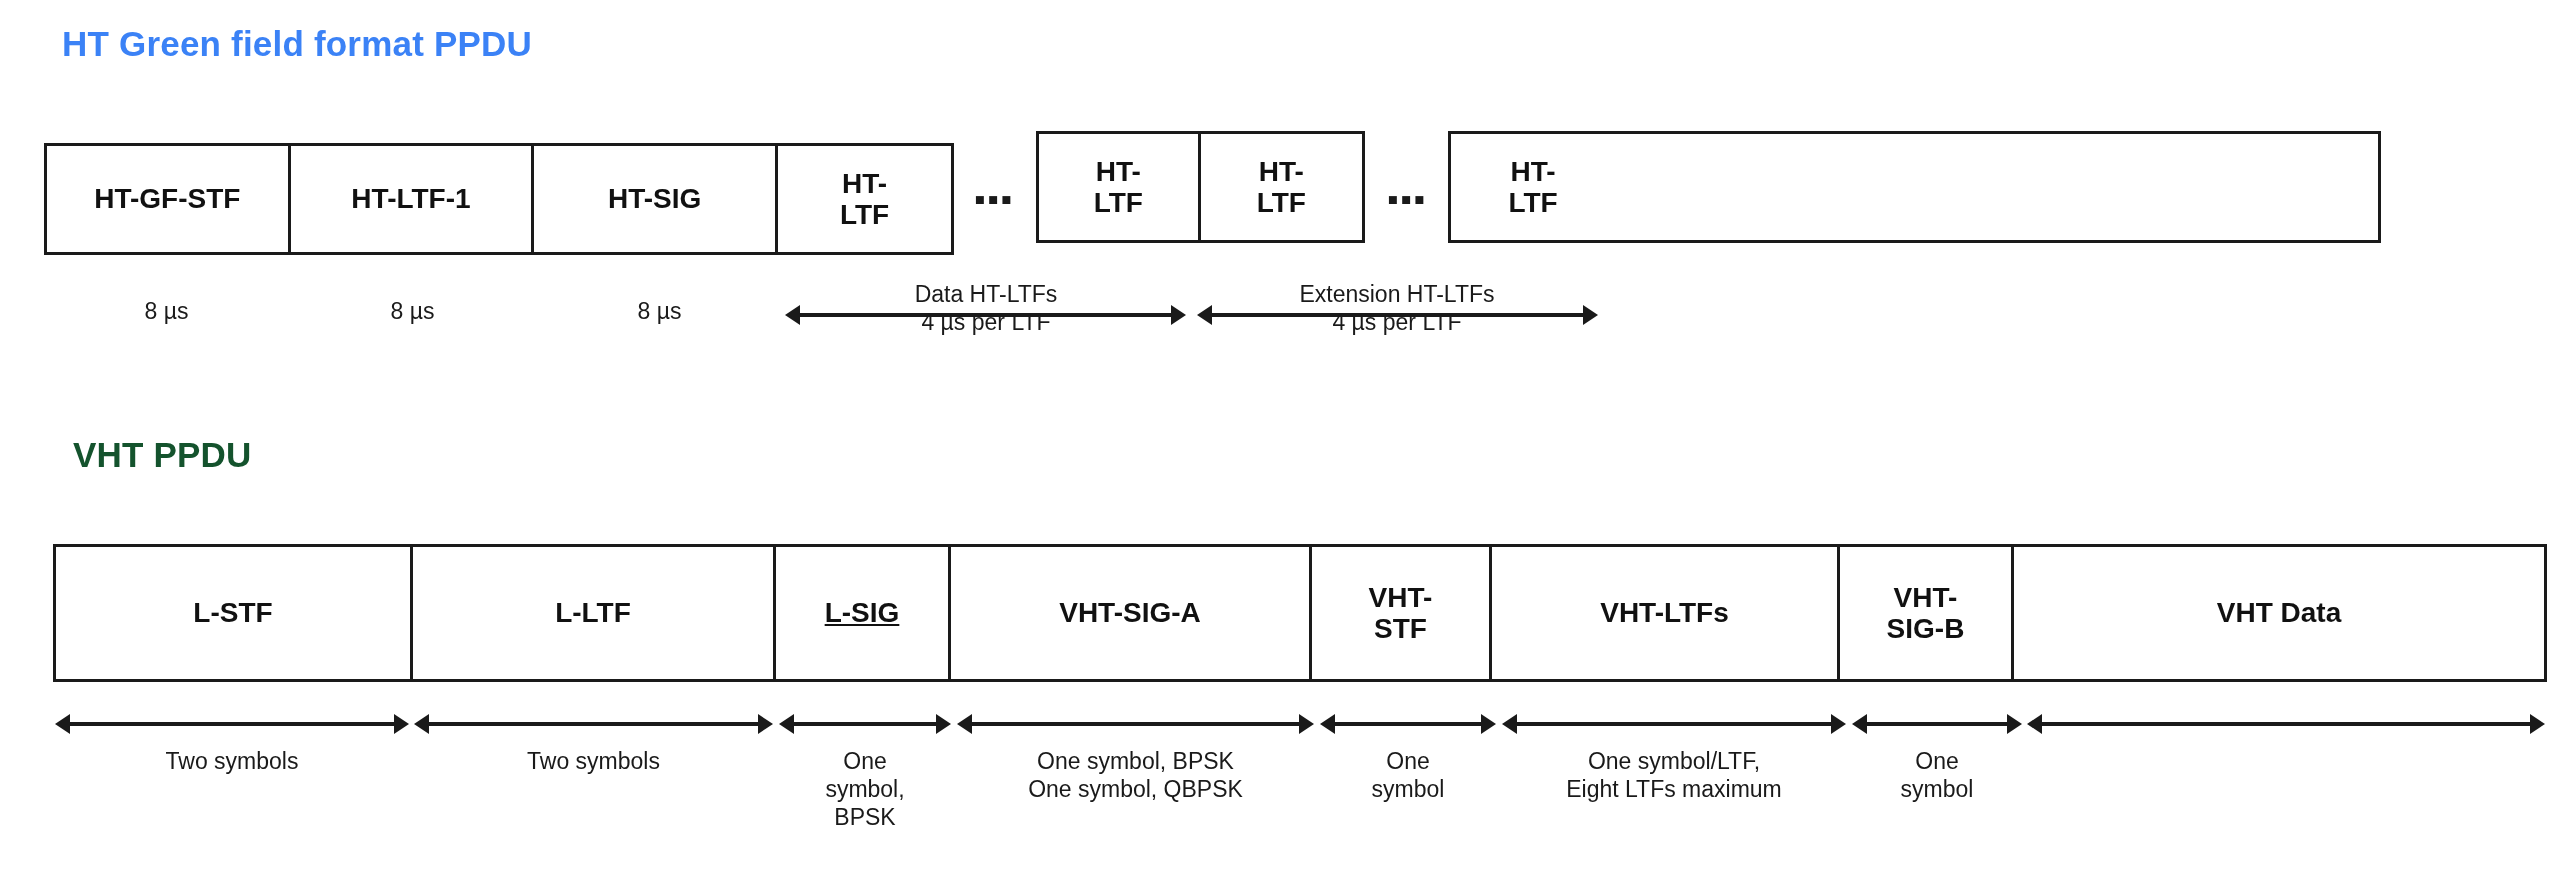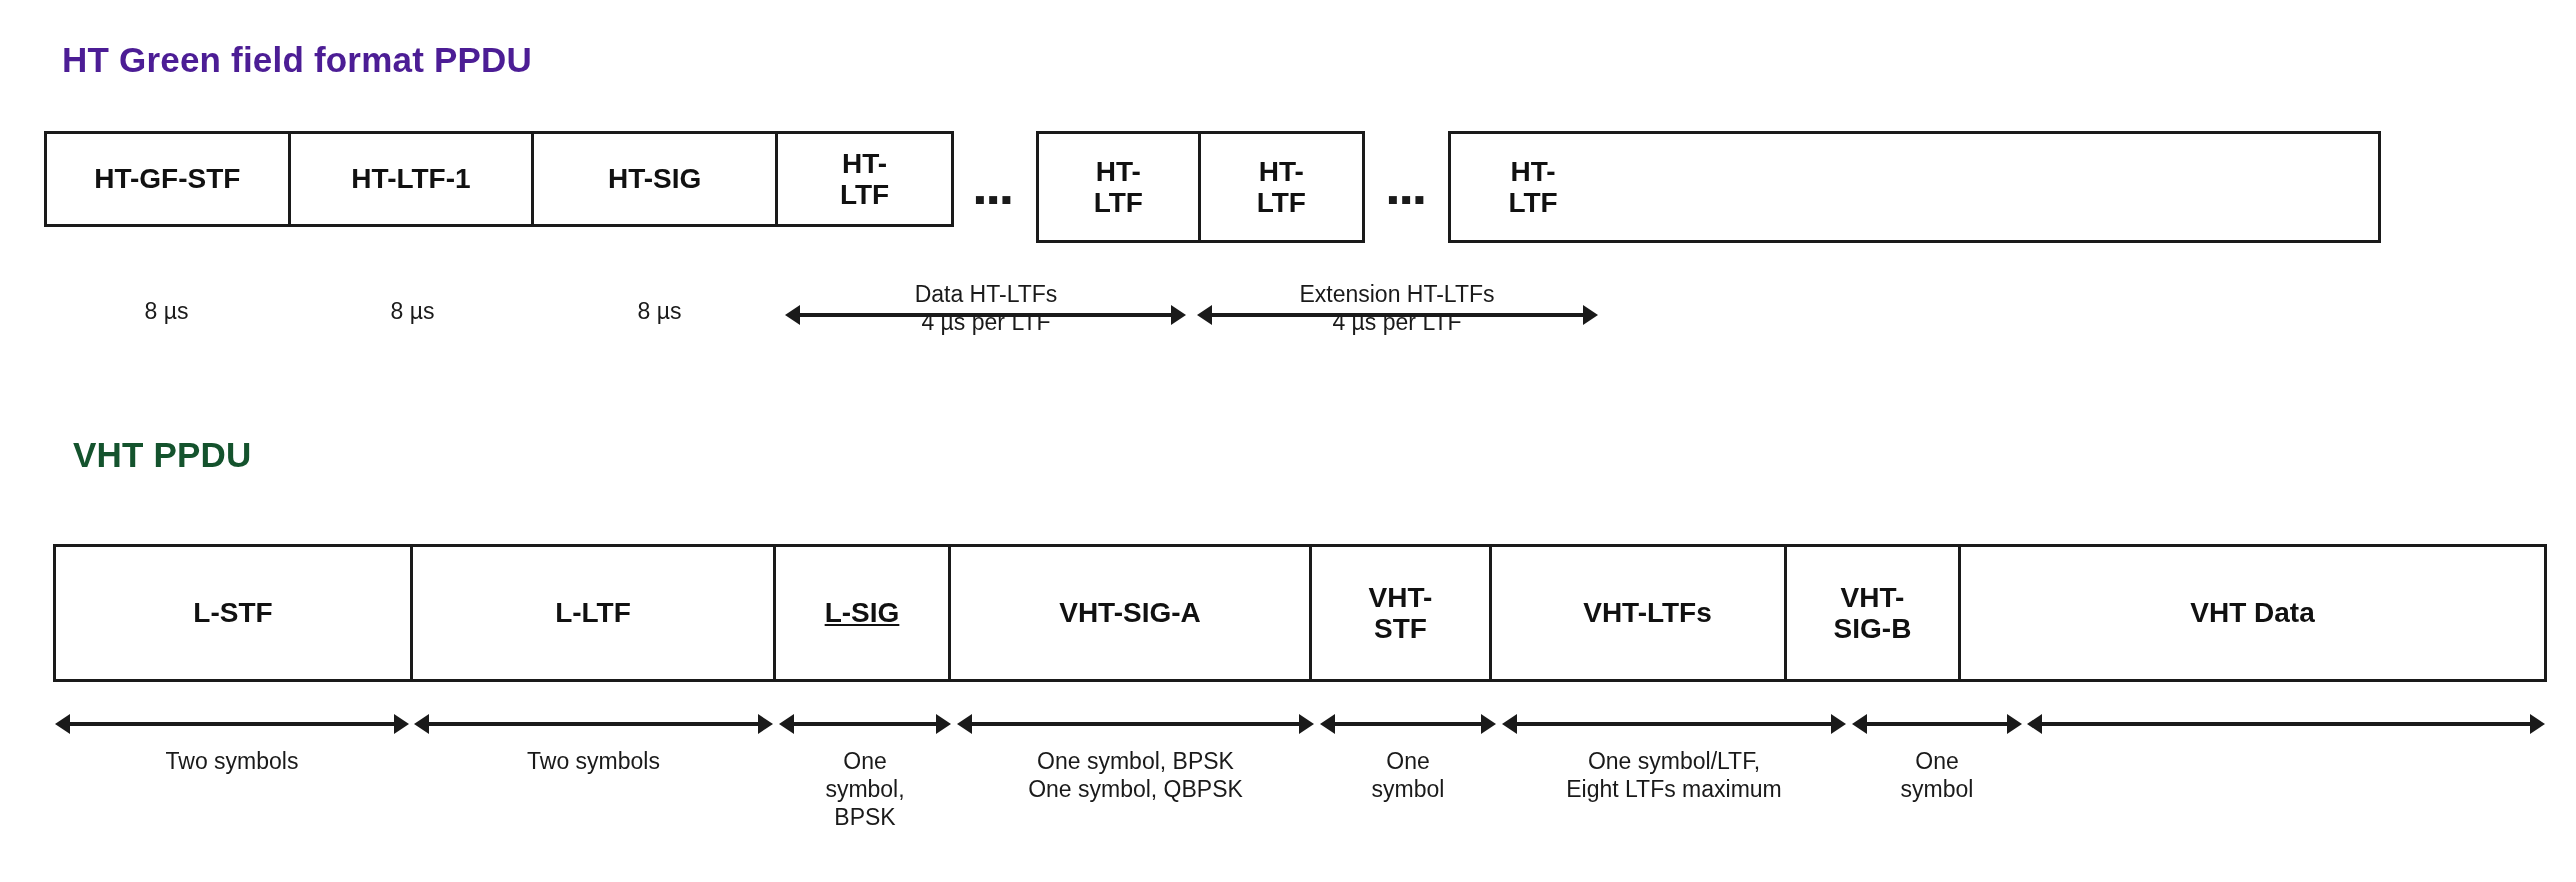--- a/index.html
+++ b/index.html
@@ -12,21 +12,21 @@
   }
   .canvas{position:absolute;left:0;top:0;width:2576px;height:883px;}
 
   
   .section-title{
     position:absolute;
     font-weight:bold;
     letter-spacing:0.2px;
     white-space:nowrap;
   }
-  #title-ht{ left:62px; top:40px; font-size:35px; color:#4c1d95; }
+  #title-ht{ left:62px; top:24px; font-size:35px; color:#3b82f6; }
   #title-vht{ left:73px; top:435px; font-size:35px; color:#14532d; }
 
   
   .group{
     position:absolute;
     display:flex;
     border:3.7px solid #1a1a1a;
     background:#ffffff;
     box-sizing:border-box;
   }
@@ -91,21 +91,21 @@
     white-space:pre-line;
   }
 </style>
 </head>
 <body>
 
 <div class="canvas">
 
   <div class="section-title" id="title-ht">HT Green field format PPDU</div>
 
-  <div class="group" style="left:44px; top:131px; width:910px; height:96px;">
+  <div class="group" style="left:44px; top:143px; width:910px; height:112px;">
     <div class="field" style="width:245px;">
       <span class="lbl">HT-GF-STF</span>
     </div>
     <div class="field" style="width:245px;">
       <span class="lbl">HT-LTF-1</span>
     </div>
     <div class="field" style="width:245px;">
       <span class="lbl">HT-SIG</span>
     </div>
     <div class="field" style="width:174px;">
@@ -182,21 +182,21 @@
     <div class="field" style="width:175px;text-decoration:underline;">
       <span class="lbl">L-SIG</span>
     </div>
     <div class="field" style="width:361px;text-align:center;">
       <span class="lbl">VHT-SIG-A</span>
     </div>
     <div class="field" style="width:180px;">
       <span class="lbl">VHT-
 STF</span>
     </div>
-    <div class="field" style="width:276px;margin-left:19px;">
+    <div class="field" style="width:348px;">
       <span class="lbl">VHT-LTFs</span>
     </div>
     <div class="field" style="width:174px;">
       <span class="lbl">VHT-
 SIG-B</span>
     </div>
     <div class="field" style="flex:1 1 auto;">
       <span class="lbl">VHT Data</span>
     </div>
   </div>

